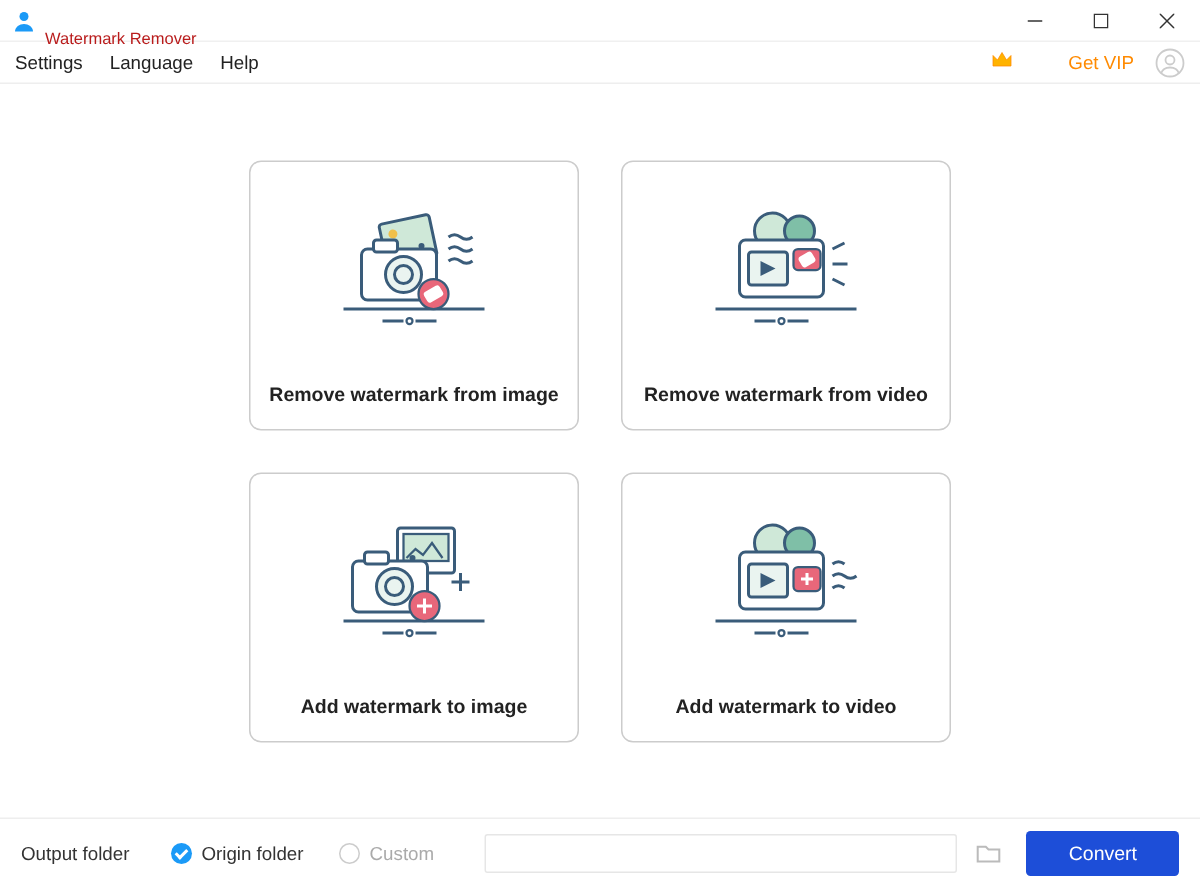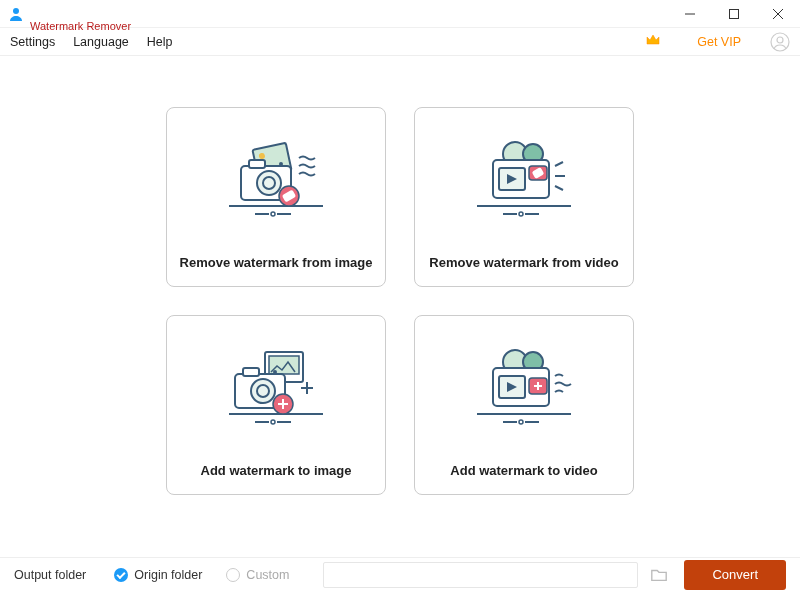--- a/index.html
+++ b/index.html
@@ -10,44 +10,44 @@
   .titlebar .app-icon { width: 16px; height: 16px; margin-right: 6px; display:flex; align-items:center; justify-content:center; }
   .titlebar .title { font-size: 11px; color: #b91c1c; flex: 1; margin-top: 25px; }
   .titlebar .win-controls { display: flex; height: 100%; }
   .titlebar .win-btn { width: 44px; display: flex; align-items: center; justify-content: center; color: #333; cursor: default; }
   .titlebar .win-btn svg { width: 10px; height: 10px; }
 
   
   .menubar { height: 28px; display: flex; align-items: center; padding: 0 10px; border-bottom: 1px solid #eee; }
   .menubar .menu-item { font-size: 12.5px; color: #222; margin-right: 18px; cursor: default; }
   .menubar .spacer { flex: 1; }
-  .menubar .vip { display: flex; align-items: center; color: #ff8a00; font-size: 12.5px; margin-right: 29px; cursor: default; gap: 32px; }
+  .menubar .vip { display: flex; align-items: center; color: #ff8a00; font-size: 12.5px; margin-right: 14px; cursor: default; gap: 32px; }
   .menubar .vip svg { width: 16px; height: 16px; margin-right: 4px; }
   .menubar .profile-icon { width: 20px; height: 20px; color: #bbb; display:flex; align-items:center; justify-content:center; }
 
   
   .main { position: absolute; top: 56px; bottom: 46px; left: 0; right: 0; display: flex; align-items: center; justify-content: center; }
   .grid { display: grid; grid-template-columns: 220px 220px; grid-template-rows: 180px 180px; gap: 28px; }
   .card { border: 1px solid #ccc; border-radius: 8px; display: flex; flex-direction: column; align-items: center; justify-content: flex-end; padding-bottom: 16px; cursor: default; background:#fff; }
   .card .illus { flex: 1; display: flex; align-items: center; justify-content: center; width: 100%; }
   .card .label { font-size: 13px; font-weight: 600; color: #222; text-align: center; }
 
   
-  .bottombar { position: absolute; bottom: 0; left: 0; right: 0; height: 34px; border-top: 1px solid #eee; display: flex; align-items: center; padding: 0 14px; font-size: 12.5px; color: #333; }
+  .bottombar { position: absolute; bottom: 0; left: 0; right: 0; height: 46px; border-top: 1px solid #eee; display: flex; align-items: center; padding: 0 14px; font-size: 12.5px; color: #333; }
   .bottombar .lbl { margin-right: 28px; }
   .radio-group { display: flex; align-items: center; }
   .radio { display: flex; margin-right: 24px; cursor: default; }
   .radio .dot { width: 14px; height: 14px; border-radius: 50%; margin-right: 6px; }
   .radio.selected .dot { background: #1b9af7; display:flex; align-items:center; justify-content:center; }
   .radio.selected .dot::after { content:""; width:6px; height:3px; border-left:2px solid #fff; border-bottom:2px solid #fff; transform: rotate(-45deg); margin-top:-1px; }
   .radio.unselected .dot { border: 1.5px solid #ccc; background: #fff; }
   .radio.unselected .text { color: #aaa; }
   .path-box { flex: 1; height: 26px; border: 1px solid #e6e6e6; border-radius: 2px; background: #fff; margin: 0 10px; display:flex; align-items:center; padding:0 6px; color:#999; font-size:12px; }
   .folder-btn { width: 22px; height: 22px; color: #bbb; display:flex; align-items:center; justify-content:center; margin-right: 14px; cursor: default; }
-  .convert-btn { background: #c2410c; color: #fff; font-size: 13px; padding: 0 28px; height: 30px; border-radius: 3px; display: flex; align-items: center; justify-content: center; cursor: default; }
+  .convert-btn { background: #1d4ed8; color: #fff; font-size: 13px; padding: 0 28px; height: 30px; border-radius: 3px; display: flex; align-items: center; justify-content: center; cursor: default; }
 
 </style>
 </head>
 <body>
 
 <div class="titlebar">
   <span class="app-icon">
     <svg viewBox="0 0 16 16">
         <circle cx="8" cy="5" r="3" fill="#1b9af7"></circle>
         <path d="M2 15c0-3 3-5 6-5s6 2 6 5" fill="#1b9af7"></path>

